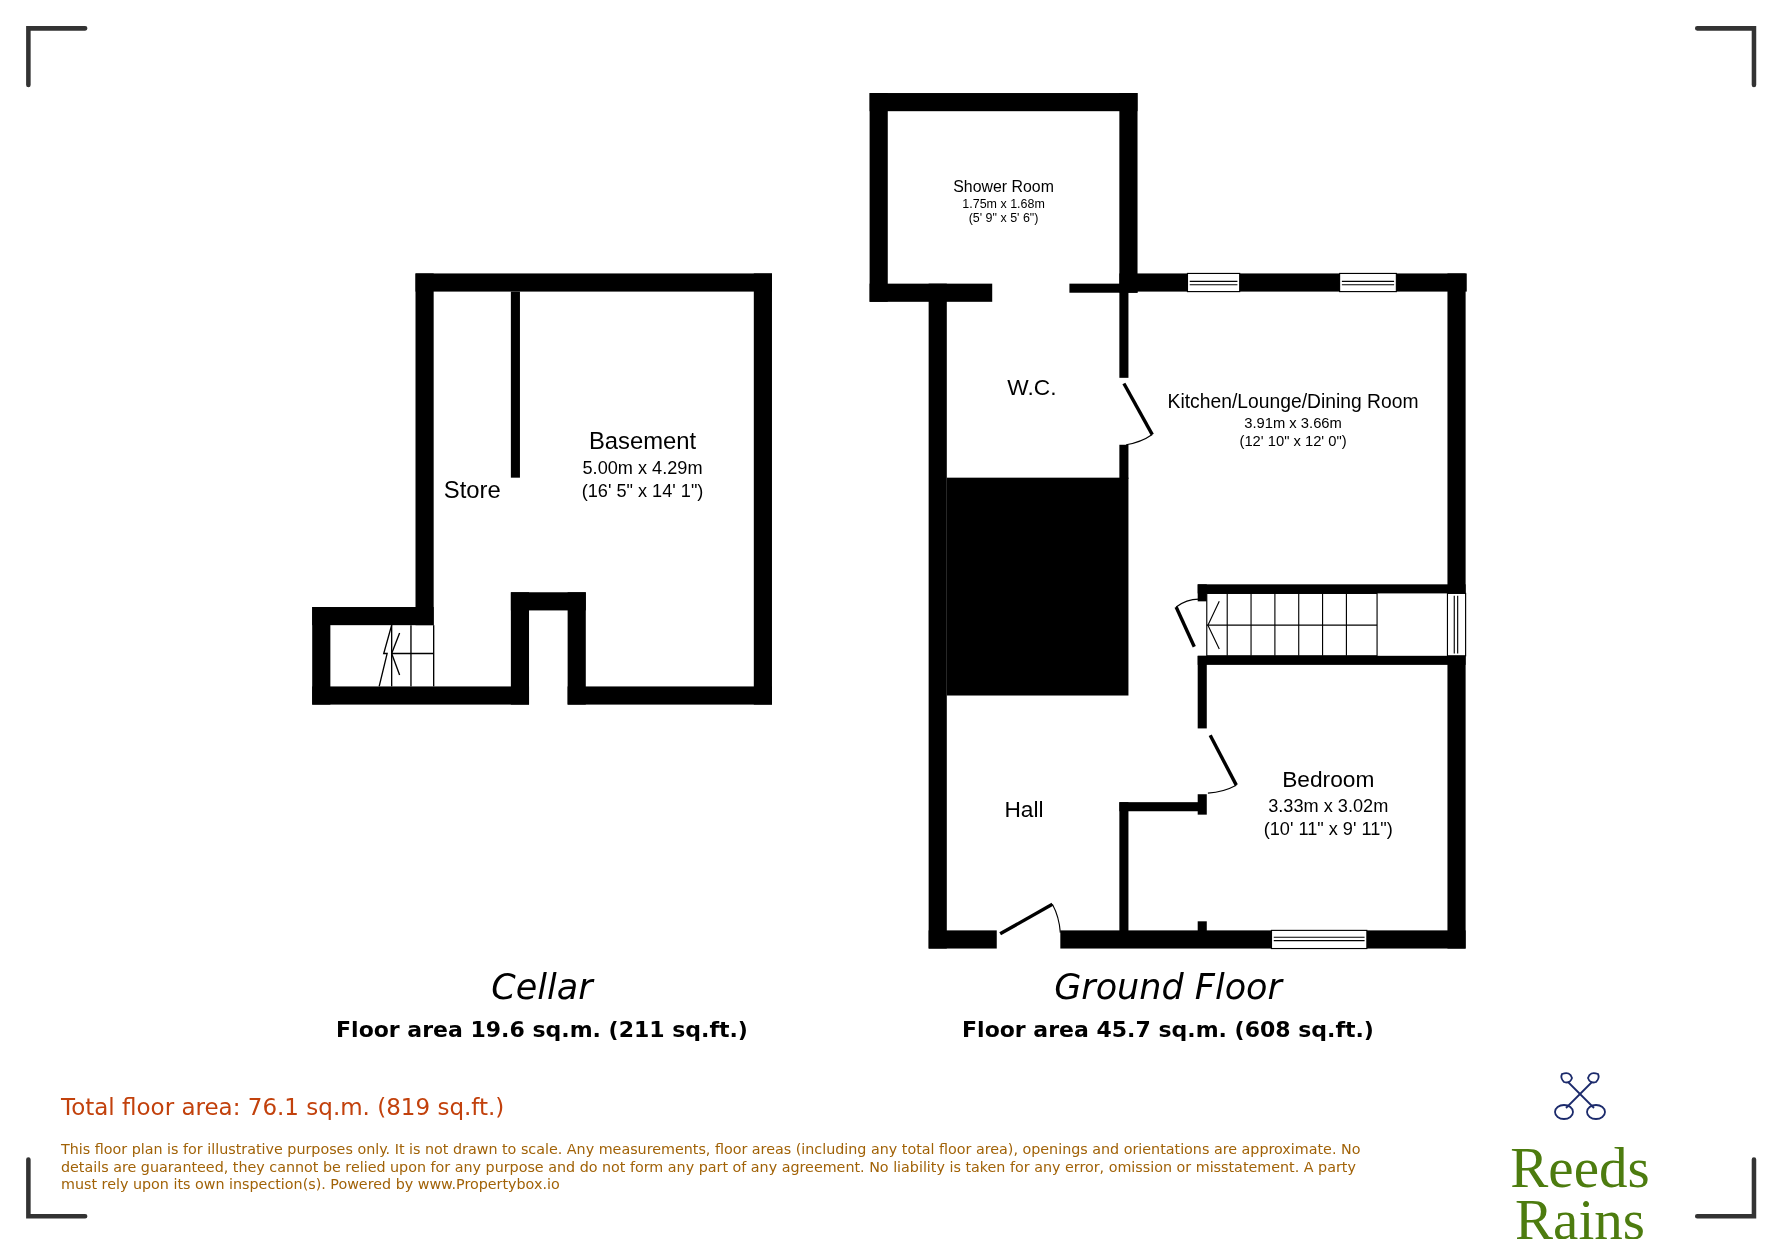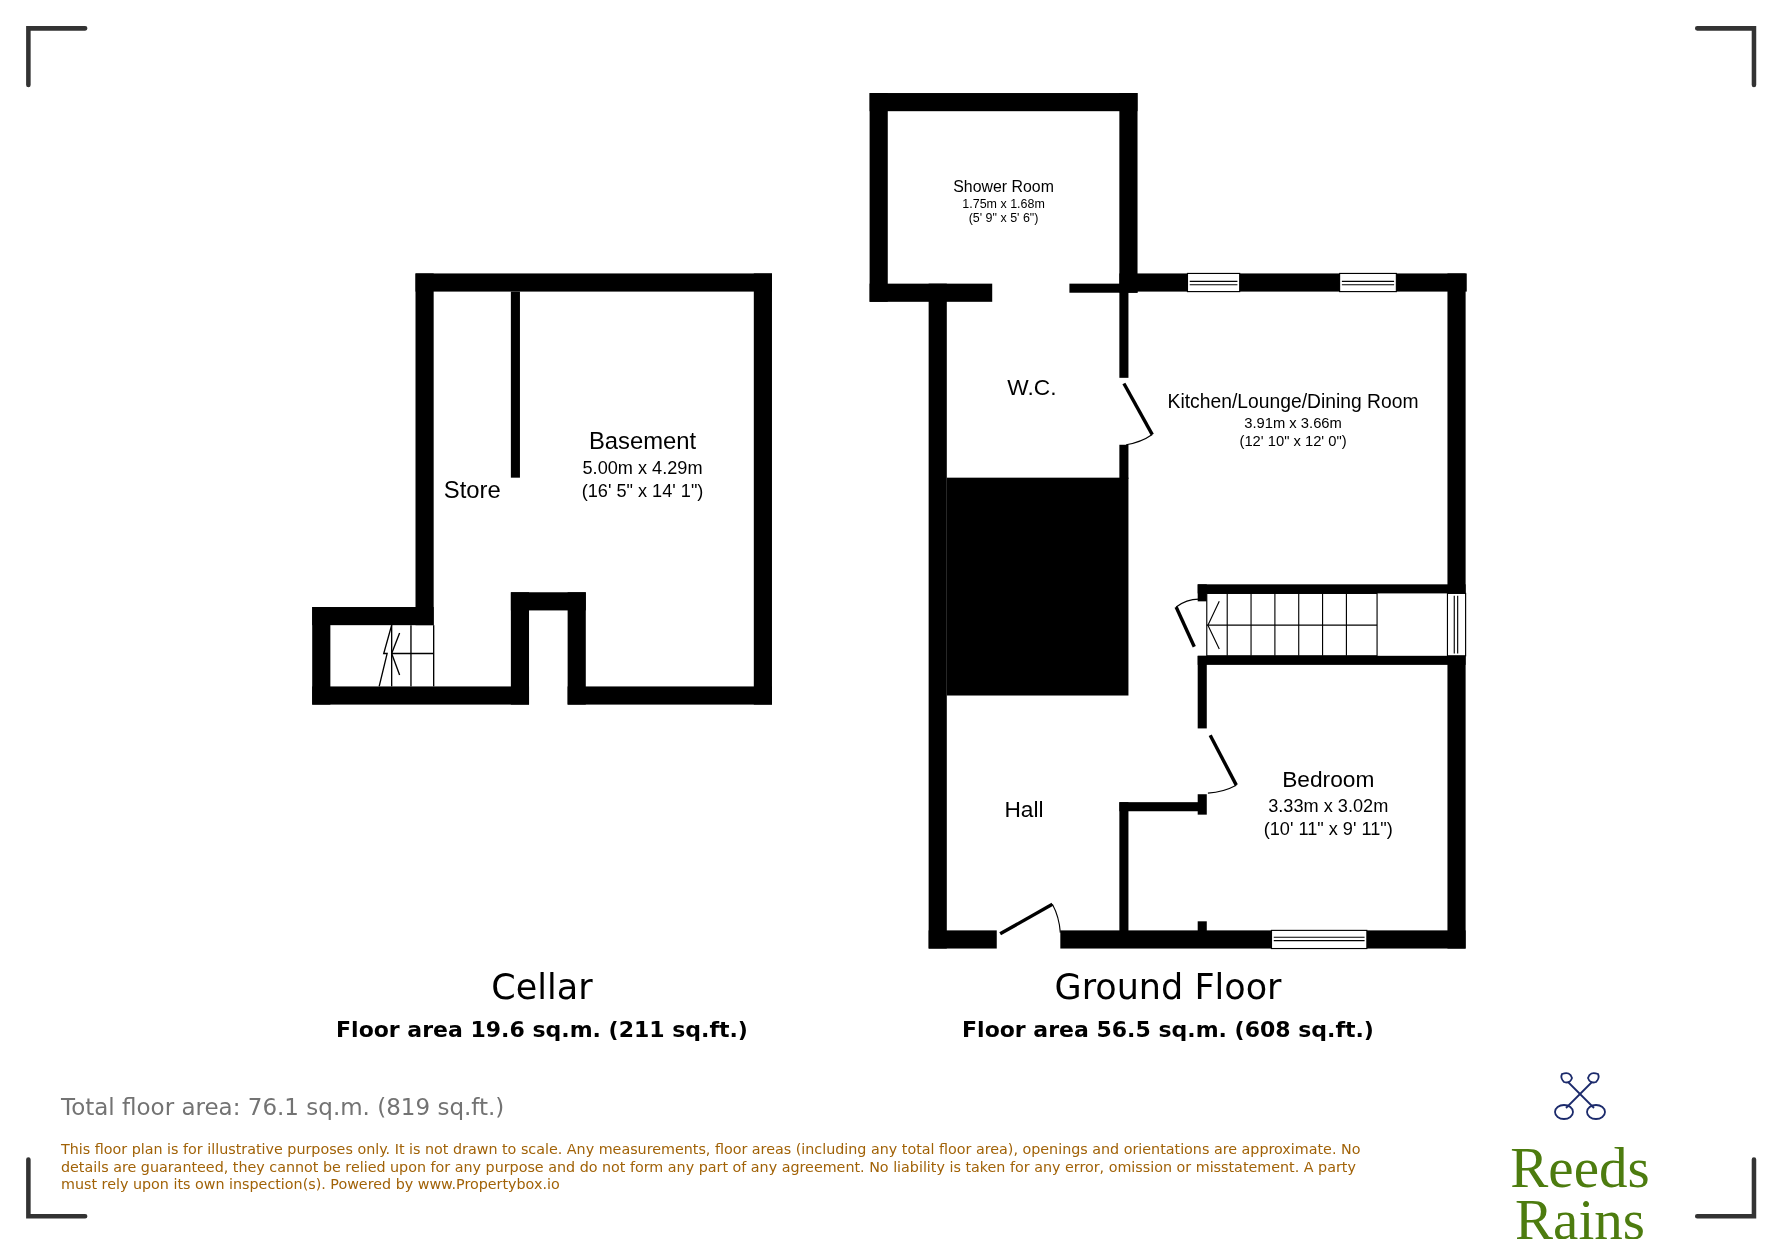--- a/index.html
+++ b/index.html
@@ -1,22 +1,22 @@
 <!DOCTYPE html>
 <html><head>
 <meta charset="utf-8">
 <style>
   html, body { margin:0; padding:0; background:#ffffff; }
   body { width:1771px; height:1239px; position:relative; overflow:hidden; font-family:"DejaVu Sans", sans-serif; color:#000; }
   .plan { position:absolute; left:0; top:0; width:1771px; height:1239px; }
   .room-label { font-family:"Liberation Sans", sans-serif; fill:#000; text-anchor:middle; }
   .floor-title { position:absolute; font-family:"DejaVu Sans", sans-serif; text-align:center; color:#000; }
-  .floor-title .name { font-size:35px; line-height:44px; }
+  .floor-title .name { font-size:35px; line-height:44px;font-style:italic; }
   .floor-title .area { font-size:22px; line-height:30px; margin-top:6px;font-weight:bold; }
-  .total { position:absolute; left:61px; top:1094px; font-size:23px; color:#737373; }
+  .total { position:absolute; left:61px; top:1094px; font-size:23px; color:#c2410c; }
   .disclaimer { position:absolute; left:61px; top:1141px; width:1320px; font-size:14.3px; line-height:17.5px; color:#a16207; }
   .logo { position:absolute; left:1440px; top:1070px; width:280px; text-align:center; color:#1b2a6b; }
   .logo .brand { font-family:"Liberation Serif", serif; font-size:57px; line-height:52px; color:#4d7c0f; margin-top:16px; }
 </style>
 </head>
 <body>
 
 <svg class="plan" viewBox="0 0 1560 1092" width="1771" height="1239" preserveAspectRatio="none">
 
   <g stroke="#333" stroke-width="4" fill="none" stroke-linecap="round">
@@ -145,21 +145,21 @@
     <text class="room-label" x="902" y="720" font-size="20">Hall</text>
   </g>
 </svg>
 
 <div class="floor-title" style="left:292px; top:965px; width:500px;">
   <div class="name">Cellar</div>
   <div class="area">Floor area 19.6 sq.m. (211 sq.ft.)</div>
 </div>
 <div class="floor-title" style="left:918px; top:965px; width:500px;">
   <div class="name">Ground Floor</div>
-  <div class="area">Floor area 56.5 sq.m. (608 sq.ft.)</div>
+  <div class="area">Floor area 45.7 sq.m. (608 sq.ft.)</div>
 </div>
 
 <div class="total">Total floor area: 76.1 sq.m. (819 sq.ft.)</div>
 <div class="disclaimer">This floor plan is for illustrative purposes only. It is not drawn to scale. Any measurements, floor areas (including any total floor area), openings and orientations are approximate. No details are guaranteed, they cannot be relied upon for any purpose and do not form any part of any agreement. No liability is taken for any error, omission or misstatement. A party must rely upon its own inspection(s). Powered by www.Propertybox.io</div>
 
 <div class="logo">
   <svg width="64" height="52" viewBox="0 0 64 52" fill="none" stroke="#1b2a6b" stroke-width="1.8">
     <path d="M14 4 q8 -3 10 4 q-2 6 -8 4 q-4 -4 -2 -8z"></path>
     <path d="M50 4 q-8 -3 -10 4 q2 6 8 4 q4 -4 2 -8z"></path>
     <line x1="20" y1="12" x2="46" y2="38"></line>

